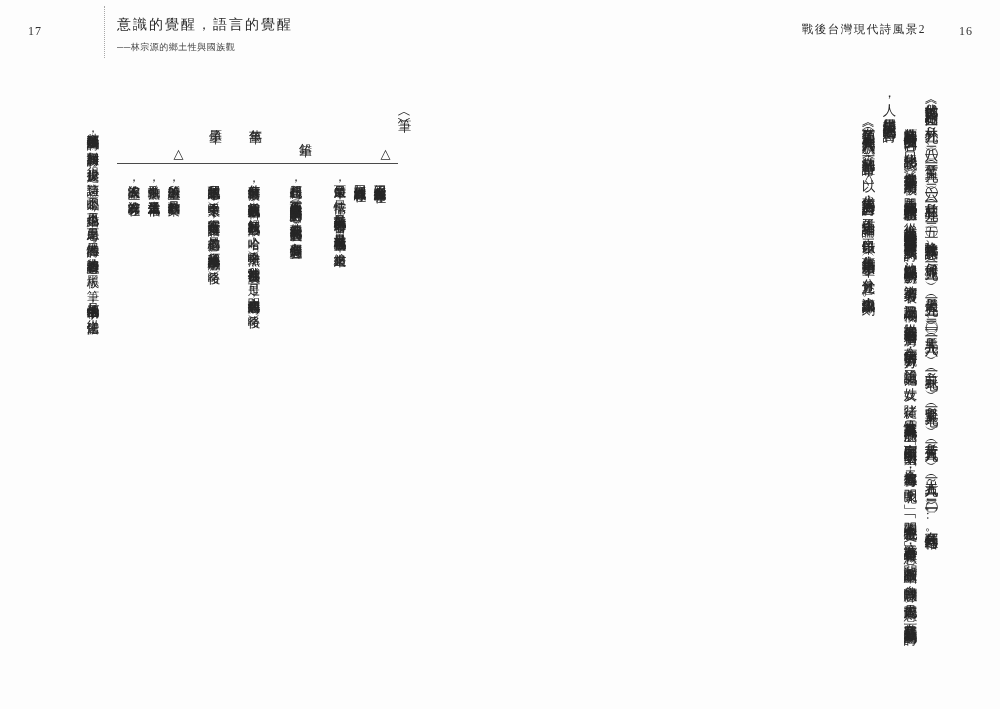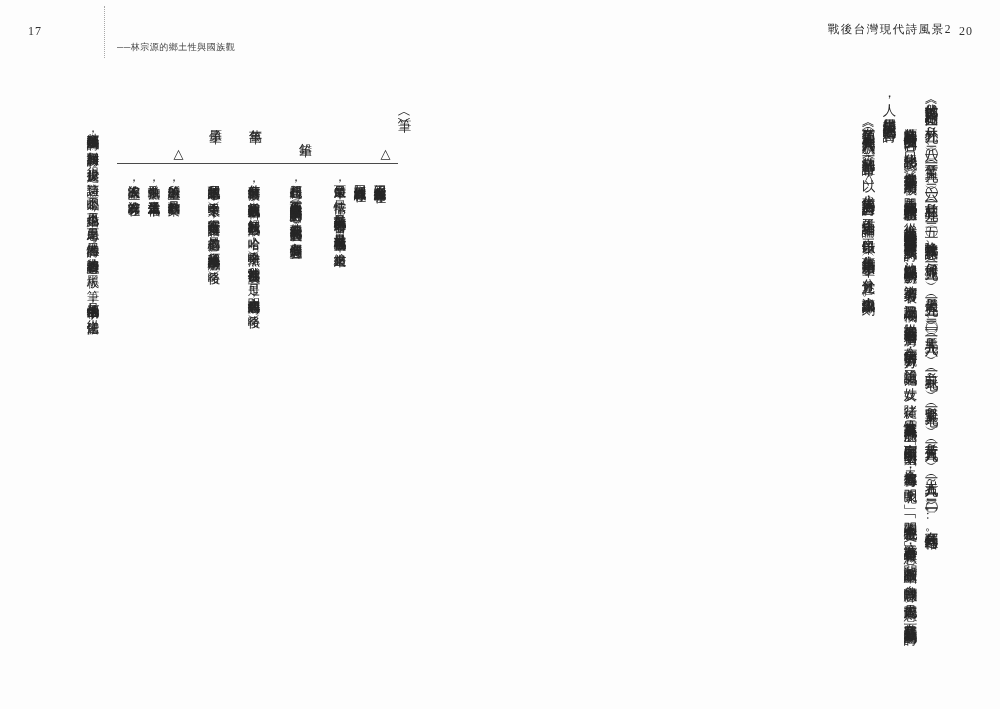--- a/index.html
+++ b/index.html
@@ -46,20 +46,21 @@
   }
   .commentary p{margin:0;padding:0;text-indent:26px;}
 </style>
 </head>
 <body>
 
 <div class="abs" style="left:0;top:0;width:500px;height:709px;">
 
   <span class="abs pageno" style="left:28px;top:24px;">17</span>
   <div class="abs head-divider" style="left:104px;top:6px;"></div>
+  <div class="abs head-title" style="left:117px;top:16px;">意識的覺醒，語言的覺醒</div>
   <div class="abs head-sub" style="left:117px;top:41px;text-align:right;">──林宗源的鄉土性與國族觀</div>
 
   <div class="abs vert poem-title">〈筆〉</div>
 
   <div class="abs poem-rule"></div>
 
   <div class="abs vert poem-heading" style="left:377px;top:146px;">△</div>
   <div class="abs vert poem-heading" style="left:296px;top:133px;">鉛筆</div>
   <div class="abs vert poem-heading" style="left:246px;top:119px;">萬年筆</div>
   <div class="abs vert poem-heading" style="left:206px;top:119px;">原子筆</div>
@@ -85,21 +86,21 @@
     <p>沒有淚的人生，沒有笑的存在</p>
   </div>
 
   <div class="abs vert commentary">
     <p>林宗源這類特殊形式的詩，相對於圖像詩，很少被提起。這類詩，不是吟唱，也不是描繪，而是思考。思考性的詩，詩人的發想很重要。黑板、筆，都是他生活中的事物，從生活體</p>
   </div>
 </div>
 
 <div class="abs" style="left:500px;top:0;width:500px;height:709px;">
 
-  <div class="abs running-title" style="right:48px;top:22px;">戰後台灣現代詩風景2</div>
-  <span class="abs pageno" style="right:27px;top:24px;">20</span>
+  <div class="abs running-title" style="right:74px;top:22px;">戰後台灣現代詩風景2</div>
+  <span class="abs pageno" style="right:27px;top:24px;">16</span>
 </div>
 
 <div class="abs vert main-right">
   <p>世代的《笠》詩人群相比：林外（一九三〇～二〇〇八）、葉笛（一九三一～二〇〇六）、莊柏林（一九三二～二〇一五，較晚才發表詩作品）、何瑞雄（一九三三～）、趙天儀（一九三五～二〇二〇）、非馬（一九三六～）、白萩（一九三七～）、李魁賢（一九三七～）、黃荷生（一九三八～）、岩上（一九三八～二〇二〇）……有其獨特的性格。</p>
   <p class="indent">林宗源的詩具有生活性的內容，口語化的形式。他發表在《笠》第十期的〈黑板〉，即是他在家裡經營旅館的體驗，從一位坐在櫃台的管理人視點看旅客百態而留下的一首非一般形式的詩。他以記錄在黑板的房號、宿泊者芳名表、記事及日期欄，從房號看到有住宿者和空房。有住宿者的房號下方，記錄了酒鬼、妓女、賭徒、靈性（其實是鬼魂）的狀況，空房下則以「明天盼望明天」、「今天被旅客侮辱，明天呢？」、「明天總不會寂寞吧！」這首詩有些突發奇想，閱讀起來有幽默、自嘲的意味，也是人間百態。而其實這就是旅社老闆的詩人，借用黑板的記述寫下的一首詩。</p>
   <p class="indent">在《笠》第十四期（一九六六年六月號），林宗源的一首詩〈筆〉，以△代表預言者的詩人自己，作了引論和結論；再以鉛筆、萬年筆（鋼筆）和原子筆，分述意見，也讓人印象深刻。</p>
 </div>
 
 </body></html>

